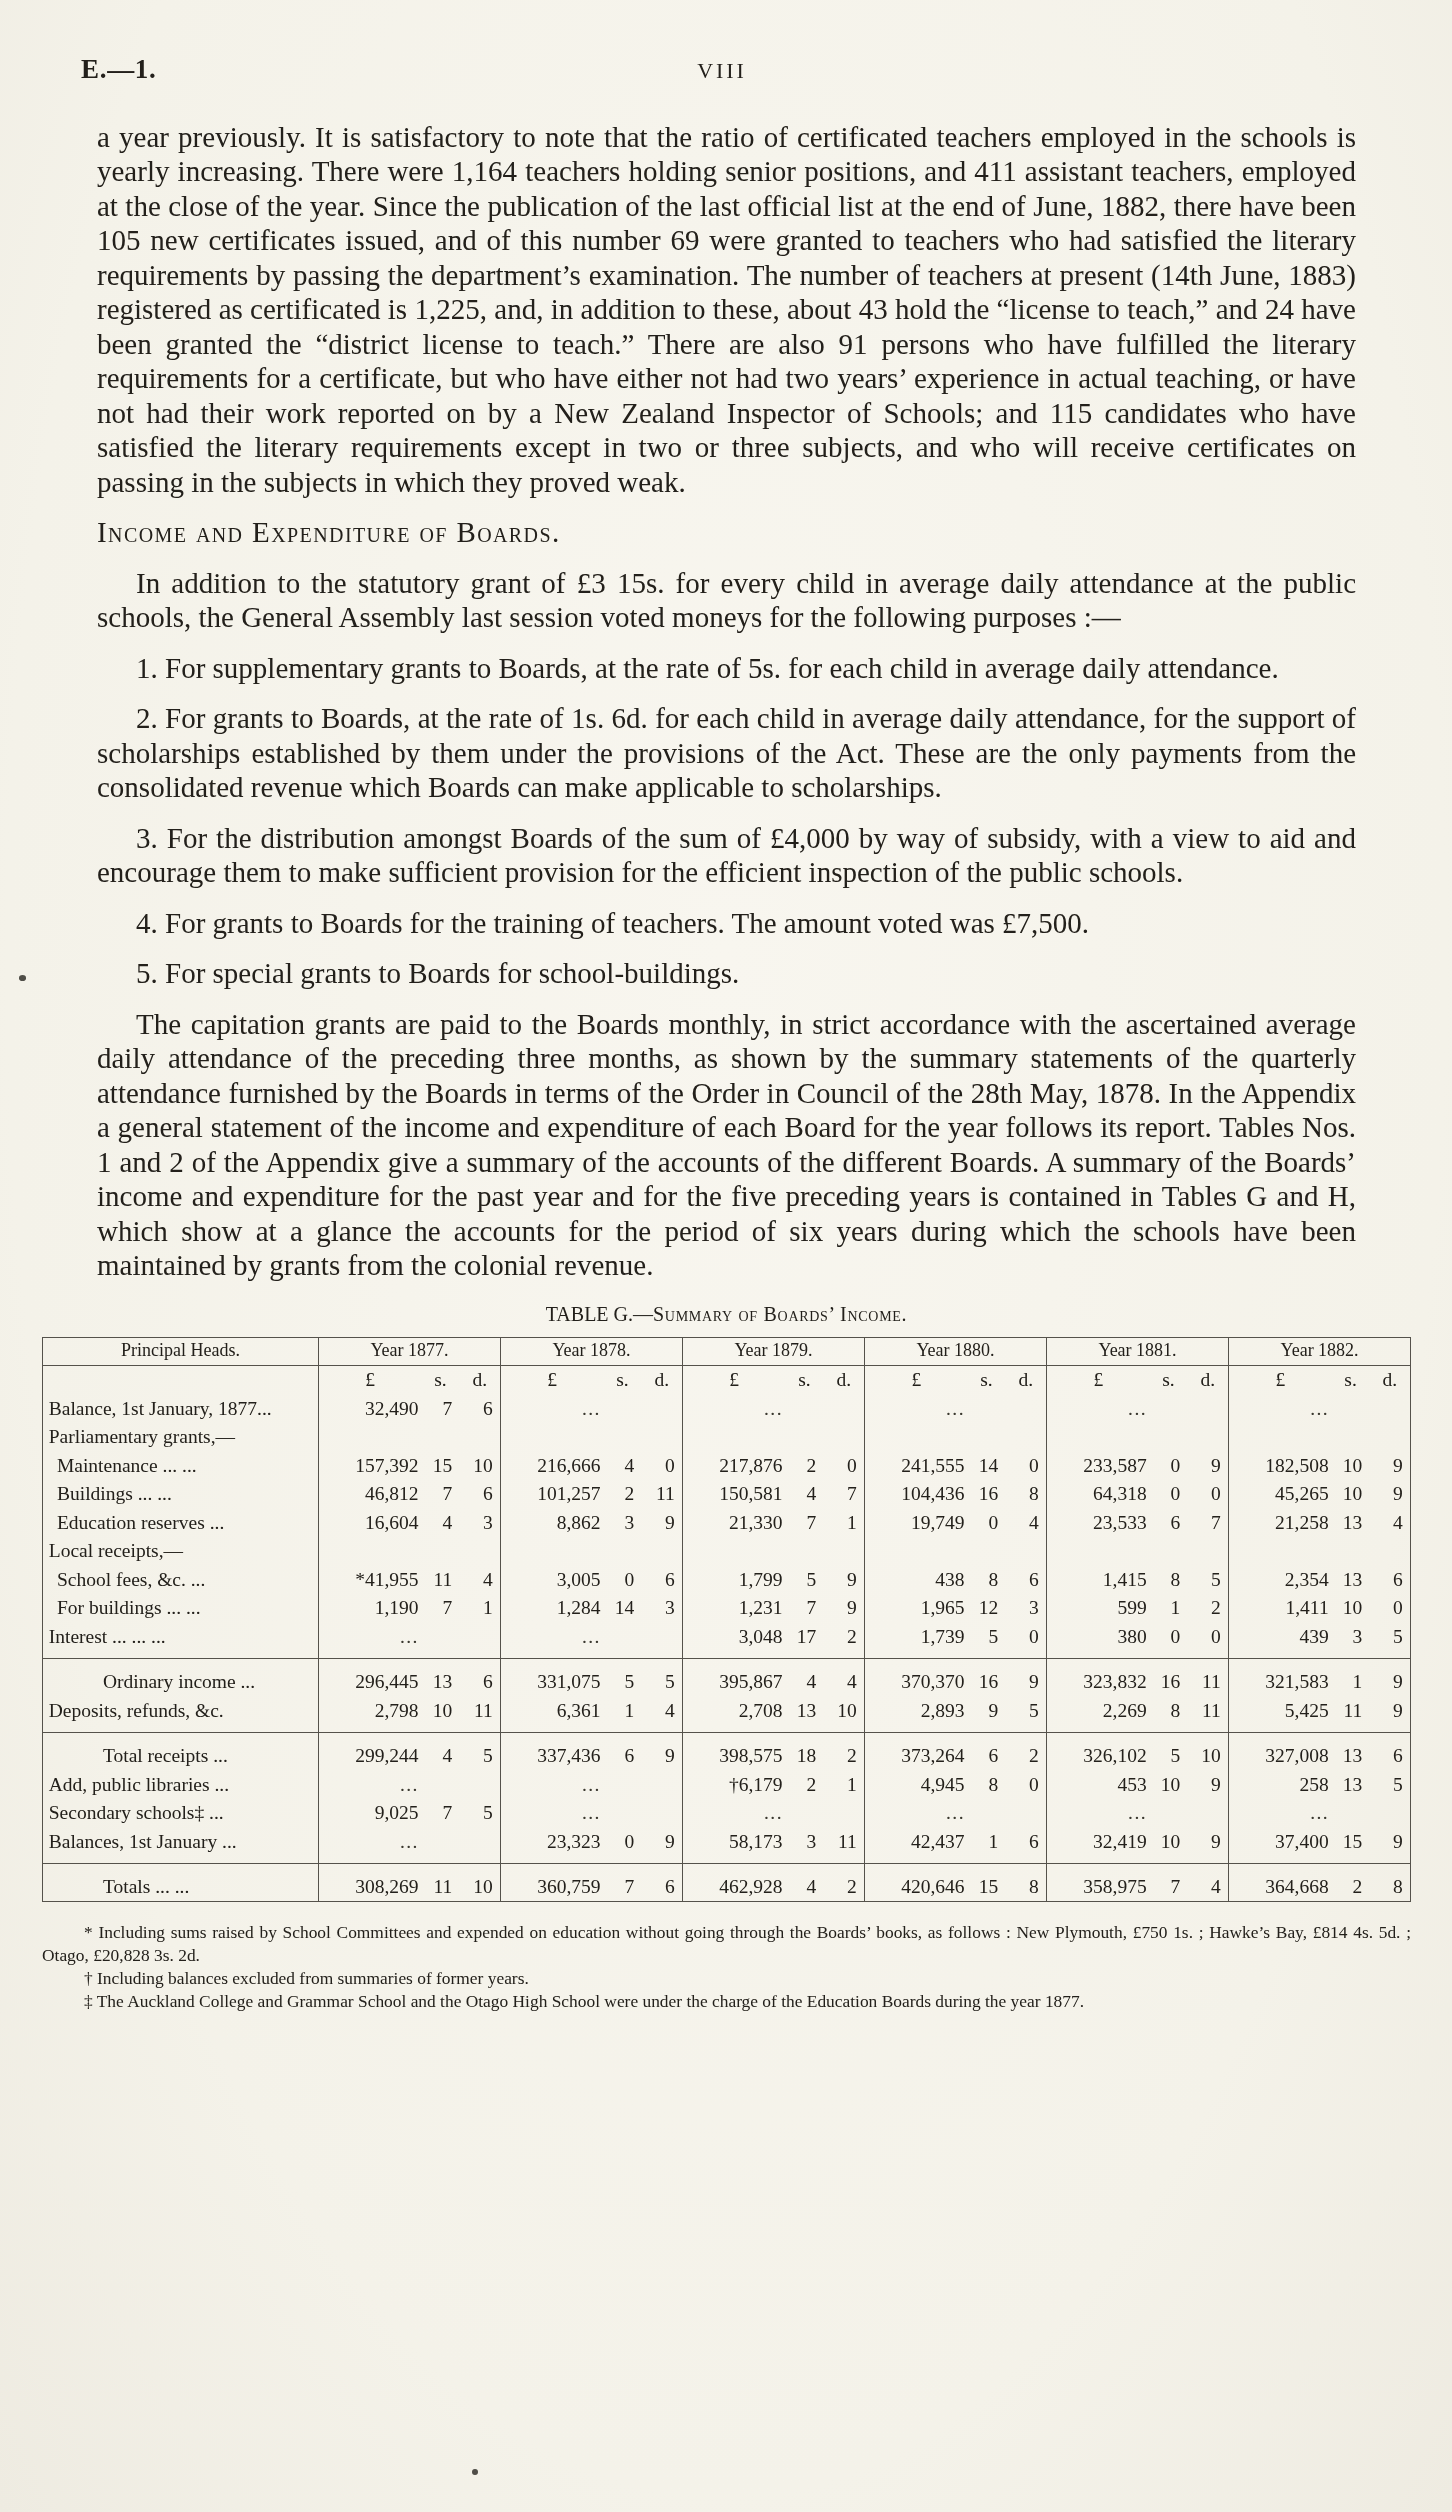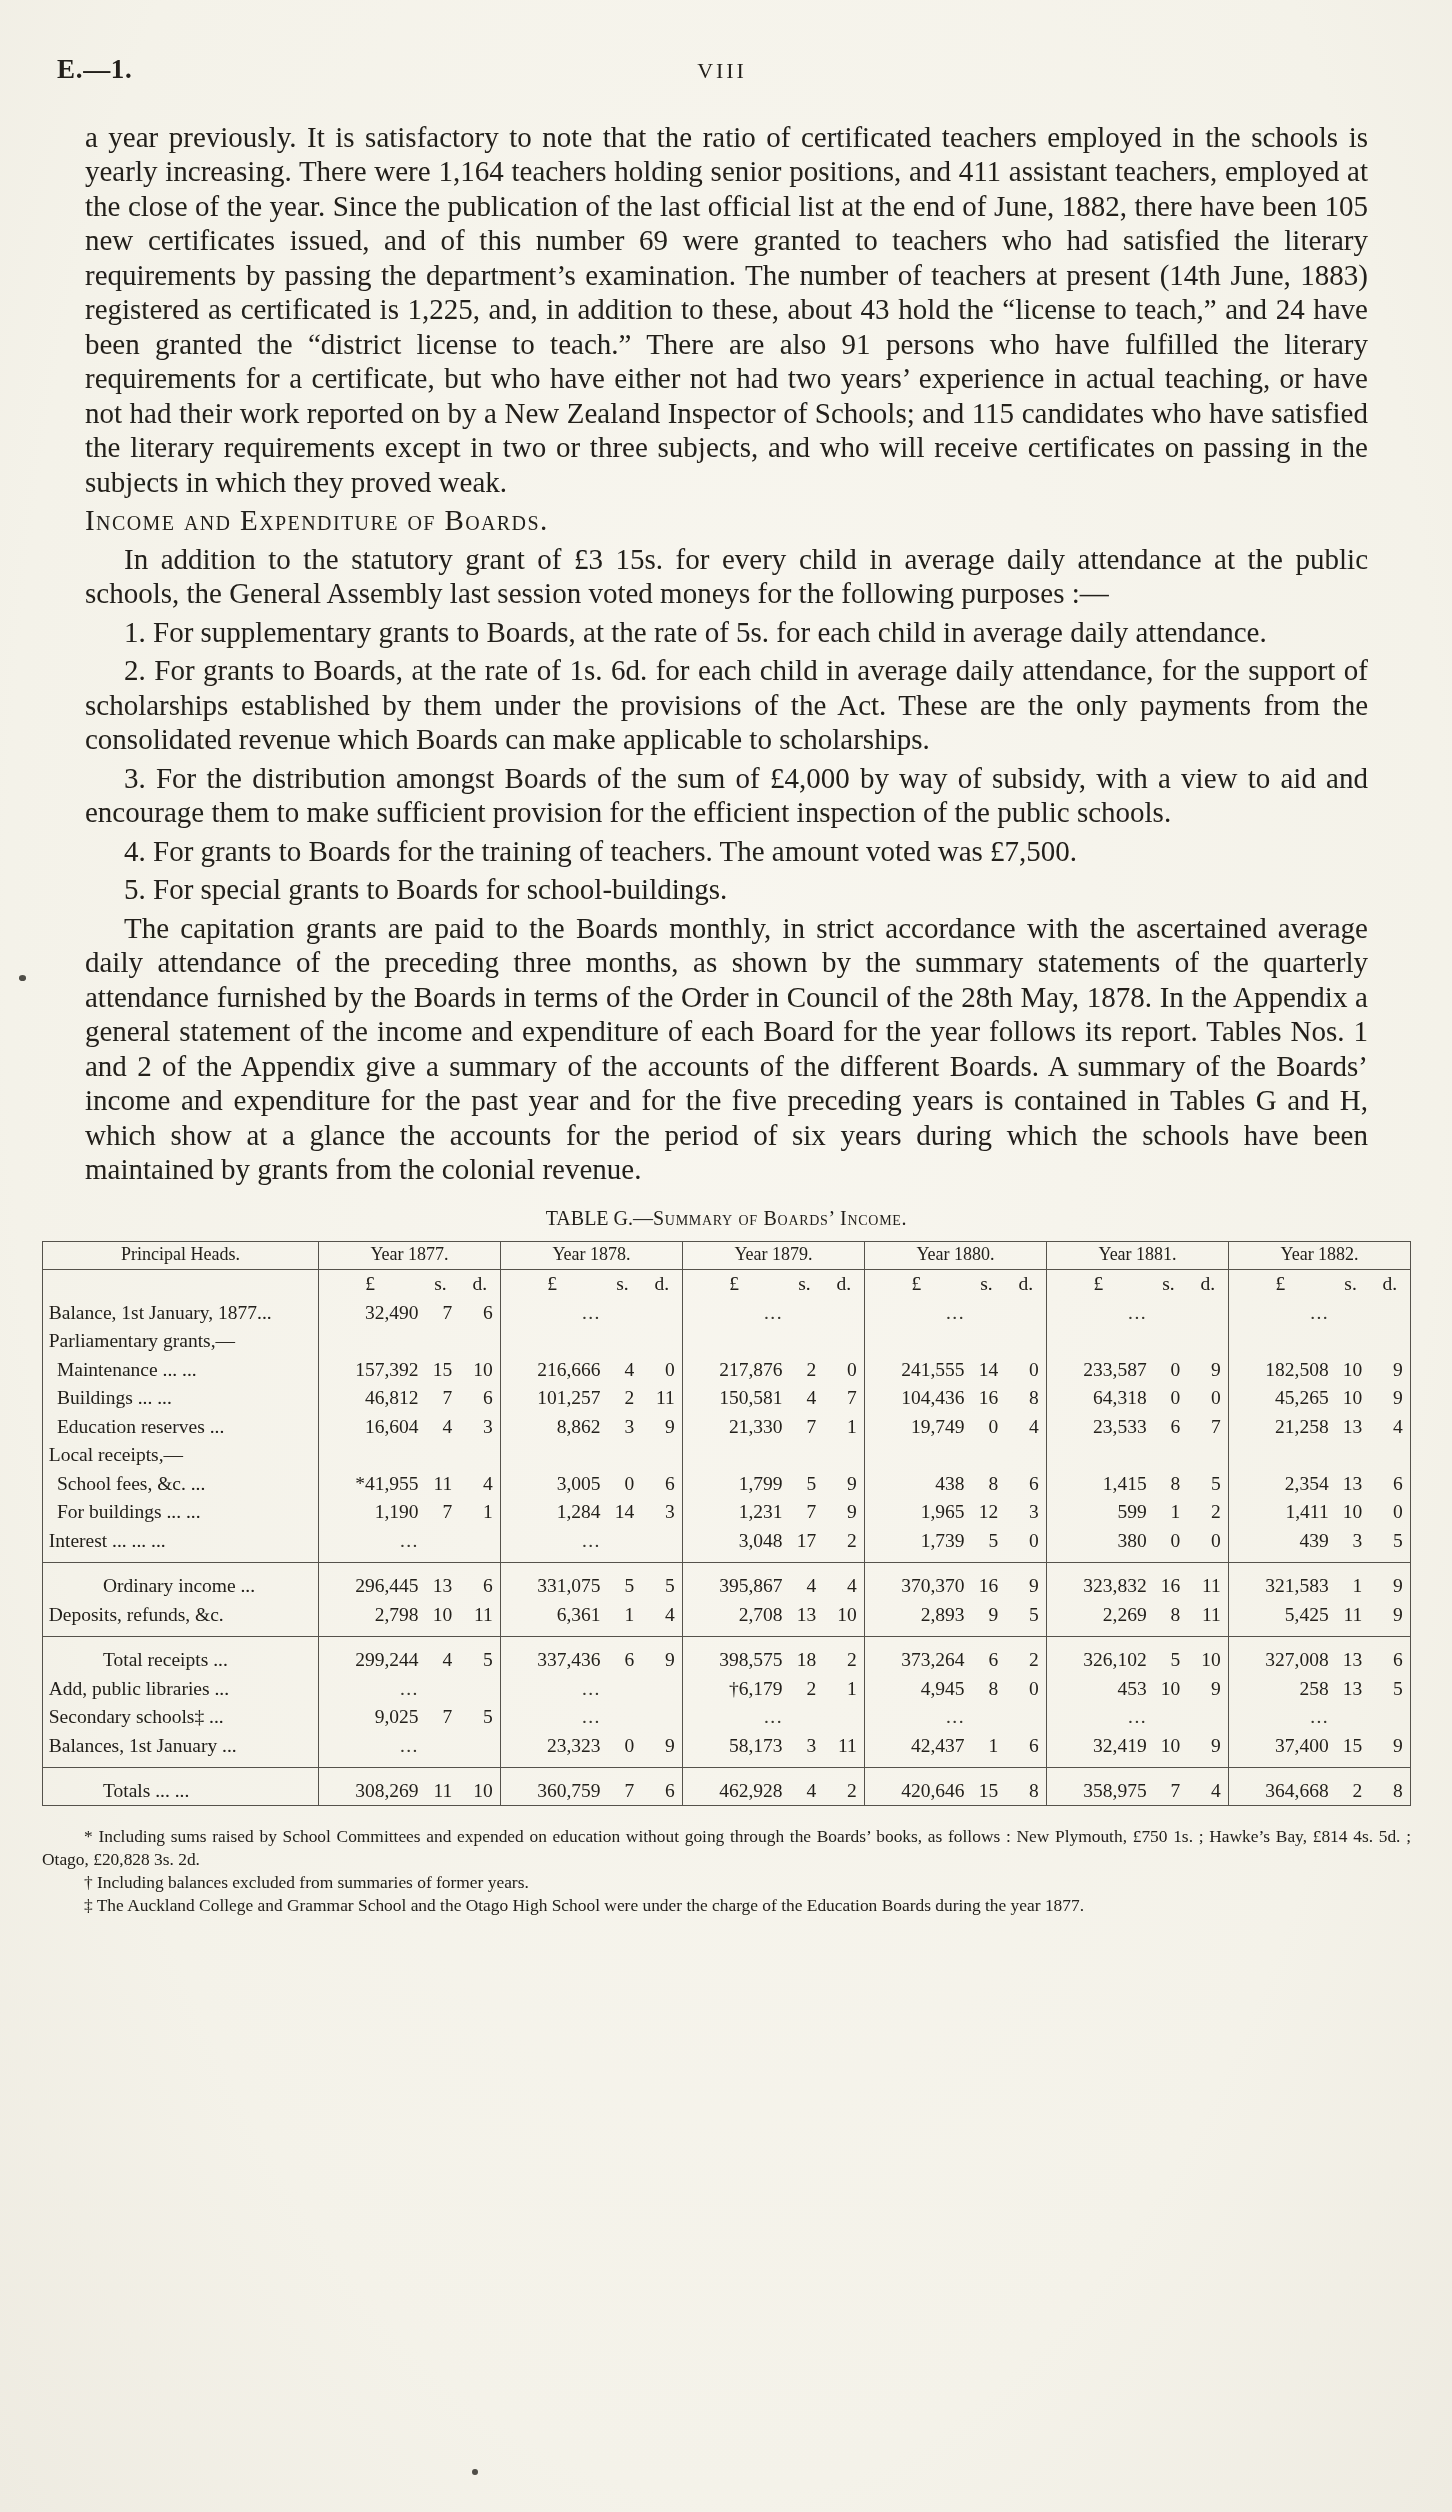--- a/index.html
+++ b/index.html
@@ -8,29 +8,29 @@
     width: 1453px;
     min-height: 2512px;
     background: radial-gradient(ellipse at 50% 38%, #f8f6ef 0%, #f4f2e9 70%, #eeebe1 100%);
     font-family: "Liberation Serif", "DejaVu Serif", serif;
     color: #23201b;
     position: relative;
     overflow: hidden;
   }
   .page { width: 1453px; min-height: 2512px; padding-top: 54px; position: relative; }
 
-  .header-row { position: relative; margin: 0 57px; height: 38px; }
+  .header-row { position: relative; margin: 0 81px; height: 38px; }
   .doc-ref { font-size: 27px; font-weight: bold; letter-spacing: 0.7px; }
   .page-num {
     position: absolute; left: 0; right: 9px; top: 4.3px;
     text-align: center; font-size: 22px; letter-spacing: 2.9px;
   }
 
   .content { margin: 27.5px 81px 0; }
-  .content p { margin: 4px; text-align: justify; font-size: 29px; line-height: 1.19; }
+  .content p { margin: 16px; text-align: justify; font-size: 29px; line-height: 1.19; }
   .content p.indent { text-indent: 39px; }
 
   .section-heading {
     text-align: center;
     font-variant: small-caps;
     letter-spacing: 1.4px;
     font-size: 29px;
     margin: 10px 0 8.7px;
   }
 

